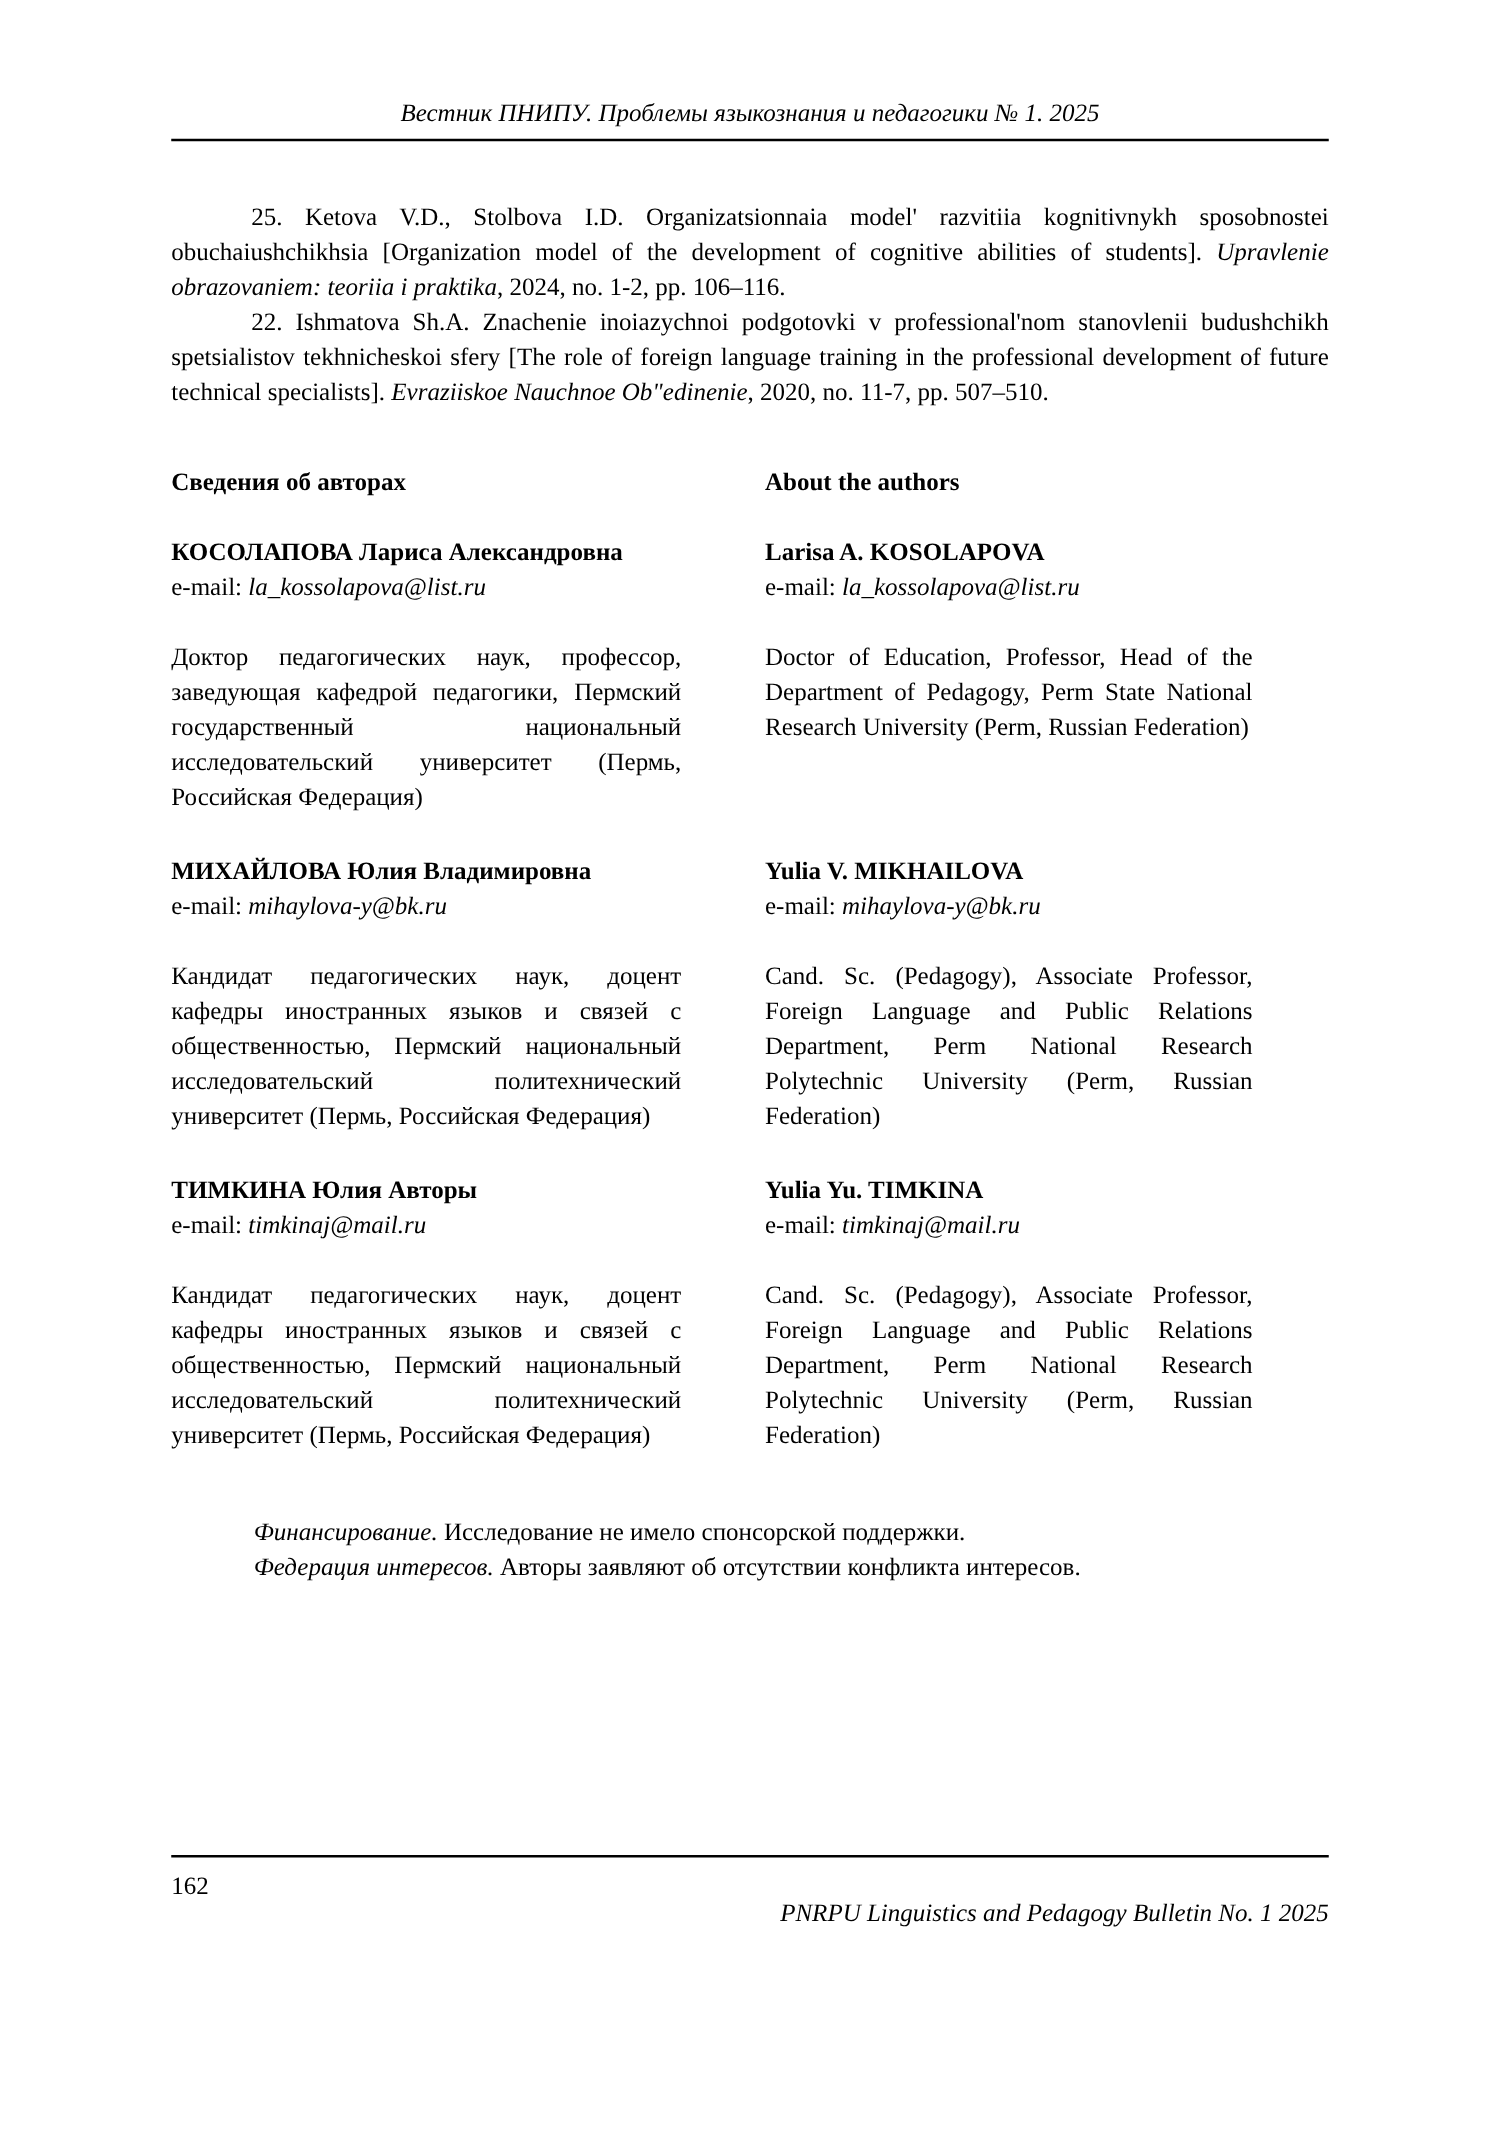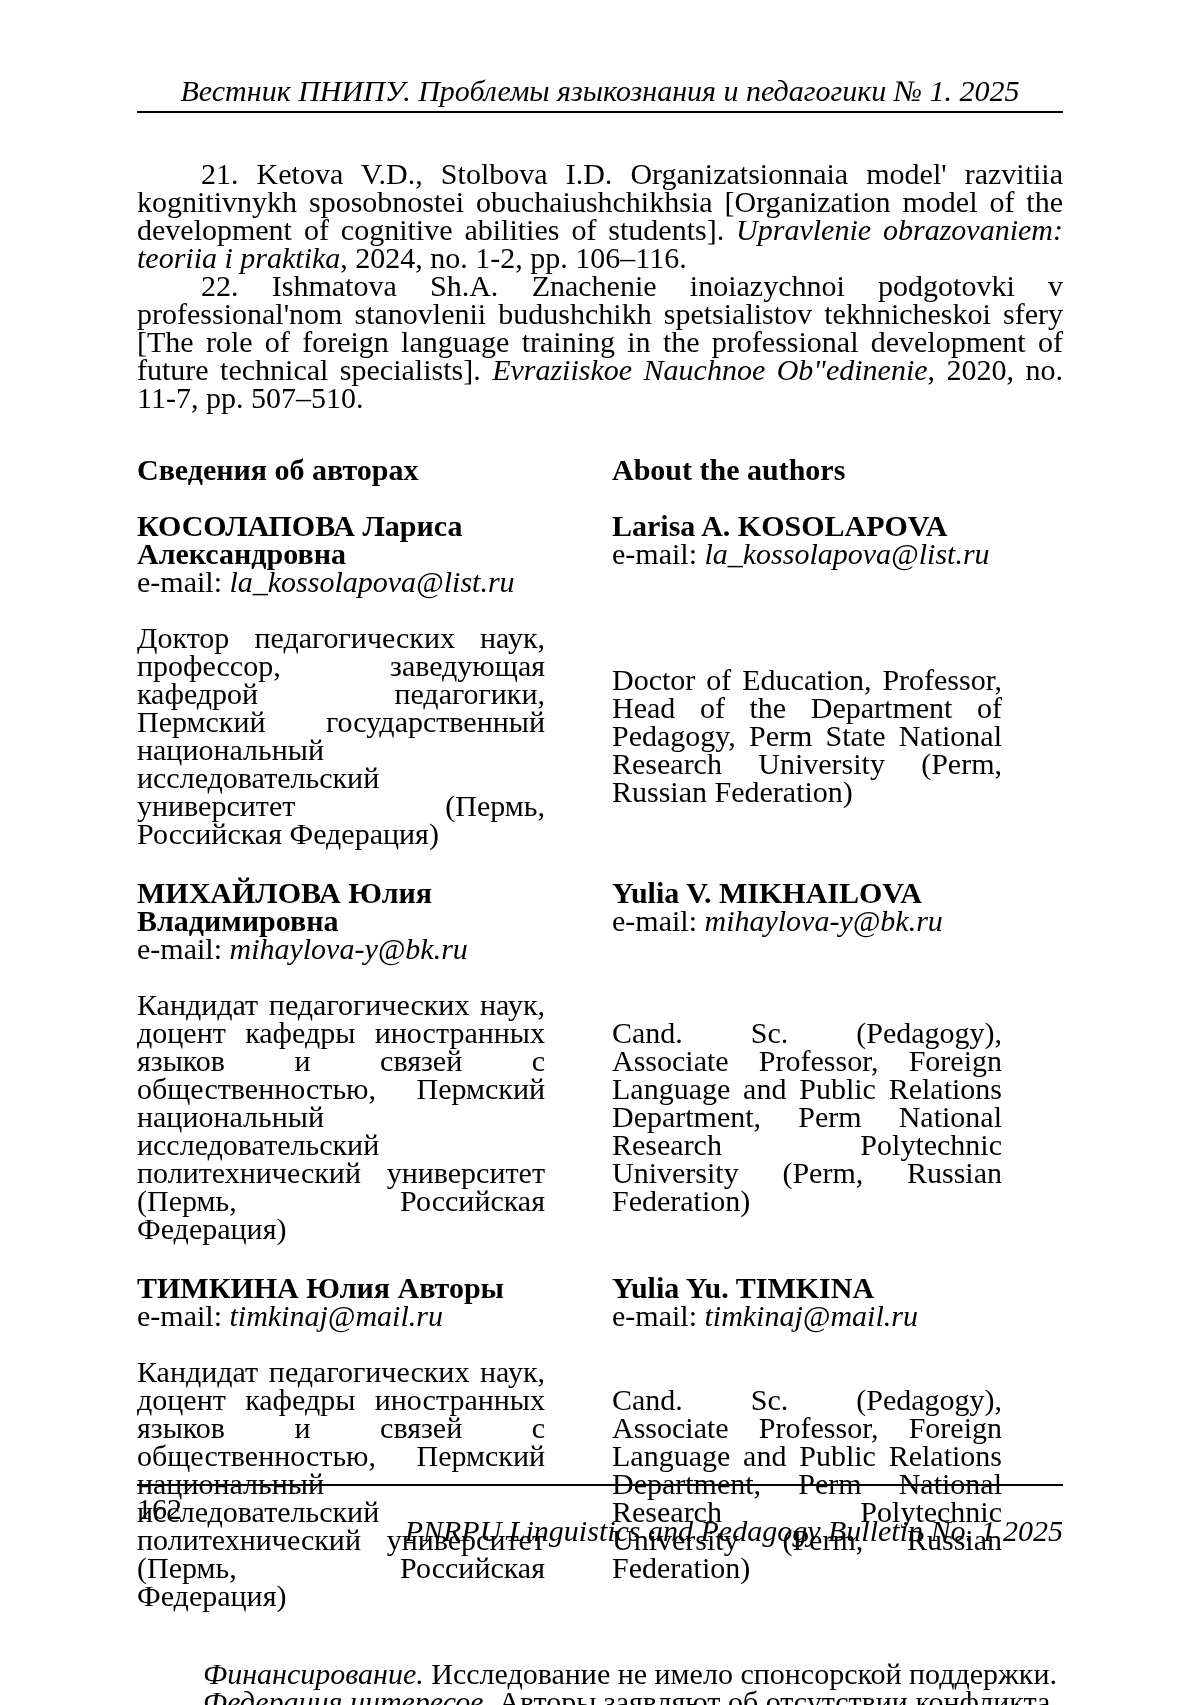--- a/index.html
+++ b/index.html
@@ -9,21 +9,21 @@
     background: #ffffff;
   }
   .page {
     position: relative;
     width: 1200px;
     height: 1705px;
     margin: 0 auto;
     background: #ffffff;
     color: #000000;
     font-family: "Liberation Serif", "DejaVu Serif", serif;
-    font-size: 30px;
+    font-size: 20px;
     line-height: 28px;
     padding: 78px 137px 0 137px;
   }
   .it { font-style: italic; margin-top: 22px; }
 
   
   .running-head-text {
     text-align: center;
     font-style: italic;
     line-height: 26px;
@@ -45,21 +45,21 @@
   
   .authors { margin-top: 44px; }
   .row { display: flex; gap: 46px; }
   .cell-left  { width: 408px; margin-right: 21px; }
   .cell-right { width: 390px; }
   .heading-row { margin-bottom: 28px; }
   .heading { font-weight: bold; }
   .name-row { margin-bottom: 28px; }
   .author-name { font-weight: bold; }
   .email-line { }
-  .bio-row { margin-bottom: 31px; align-items: center; }
+  .bio-row { margin-bottom: 31px; }
   .bio { text-align: justify; }
 
   
   .funding {
     margin-top: 50px;
     margin-left: 66px;
   }
   .funding-line { margin: 0; }
 
   
@@ -80,21 +80,21 @@
 <body>
 
 <div class="page">
 
   <div class="running-head">
     <div class="running-head-text">Вестник ПНИПУ. Проблемы языкознания и педагогики № 1. 2025</div>
     <div class="rule"></div>
   </div>
 
   <div class="references">
-    <p class="ref"><span>21. Ketova V.D., Stolbova I.D. Organizatsionnaia model' razvitiia kognitivnykh sposobnostei obuchaiushchikhsia [Organization model of the development of cognitive abilities of students]. </span><span class="it">Upravlenie obrazovaniem: teoriia i praktika</span><span>, 2024, no. 1-2, pp. 106–116.</span></p>
+    <p class="ref"><span>25. Ketova V.D., Stolbova I.D. Organizatsionnaia model' razvitiia kognitivnykh sposobnostei obuchaiushchikhsia [Organization model of the development of cognitive abilities of students]. </span><span class="it">Upravlenie obrazovaniem: teoriia i praktika</span><span>, 2024, no. 1-2, pp. 106–116.</span></p>
     <p class="ref"><span>22. Ishmatova Sh.A. Znachenie inoiazychnoi podgotovki v professional'nom stanovlenii budushchikh spetsialistov tekhnicheskoi sfery [The role of foreign language training in the professional development of future technical specialists]. </span><span class="it">Evraziiskoe Nauchnoe Ob"edinenie</span><span>, 2020, no. 11-7, pp. 507–510.</span></p>
   </div>
 
   <div class="authors">
 
     <div class="row heading-row">
       <div class="cell-left heading">Сведения об авторах</div>
       <div class="cell-right heading">About the authors</div>
     </div>
 

